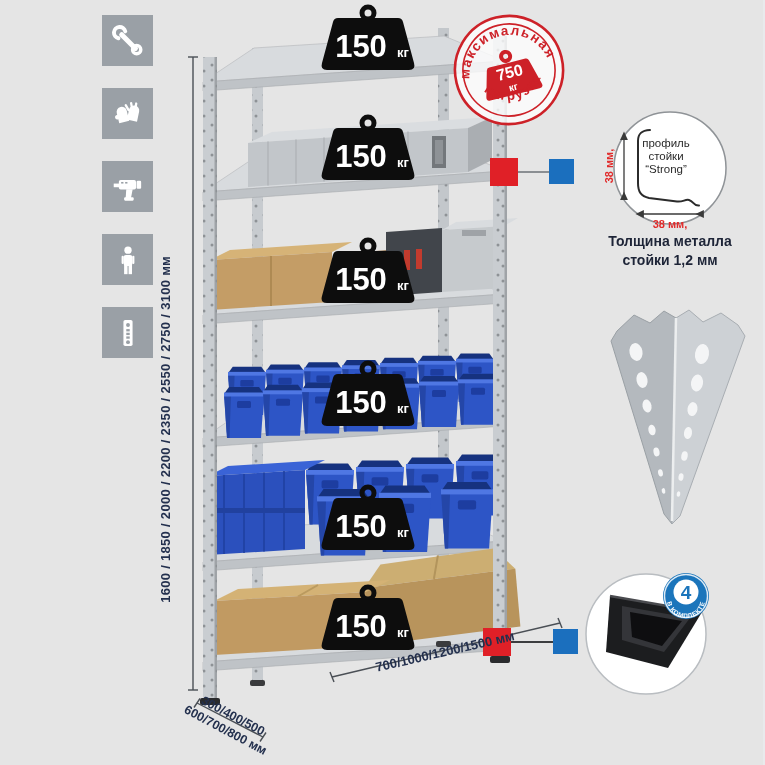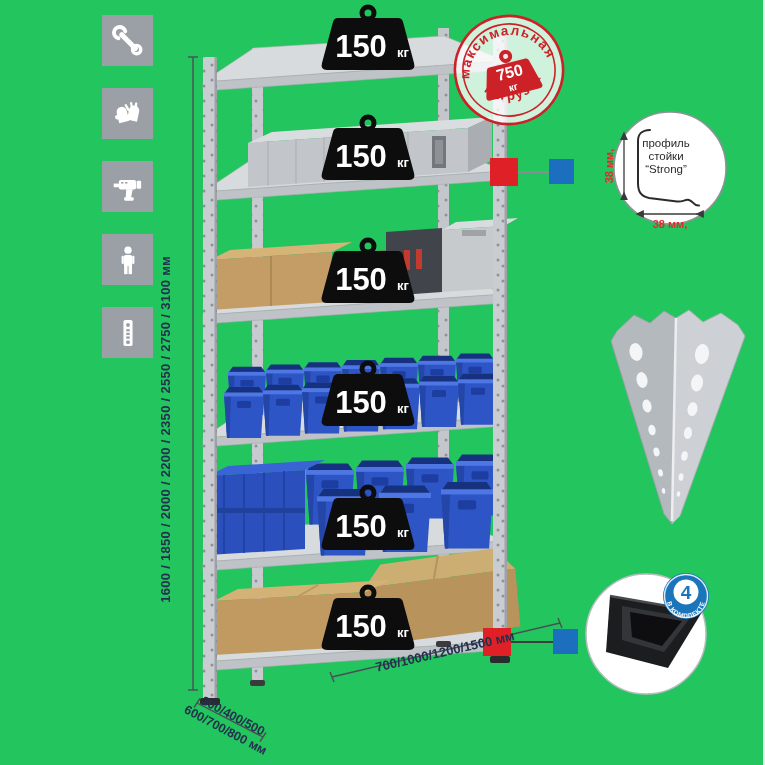--- a/index.html
+++ b/index.html
@@ -1,16 +1,16 @@
 <!DOCTYPE html>
 <html><head>
 <meta charset="utf-8">
 <style>
   html,body{margin:0;padding:0;background:#fff;}
-  .stage{position:relative;width:765px;height:765px;background:#22c55e;overflow:hidden;
+  .stage{position:relative;width:765px;height:765px;background:#e5e5e5;overflow:hidden;
          font-family:"Liberation Sans",sans-serif;border-right:2px solid #e9eaec;box-sizing:border-box;}
   .icon-col{position:absolute;left:102px;top:15px;display:flex;flex-direction:column;gap:22px;}
   .icon-sq{width:51px;height:51px;background:#9aa0a6;display:flex;align-items:center;justify-content:center;}
   .main-svg{position:absolute;left:0;top:0;}
   .dim-height{position:absolute;left:152px;top:57px;height:634px;width:26px;display:flex;
     align-items:center;justify-content:center;}
   .dim-height span{writing-mode:vertical-rl;transform:rotate(180deg) translateY(-55px);
     font-size:13px;font-weight:bold;color:#23304e;white-space:nowrap;letter-spacing:.3px;}
   .dim-width{position:absolute;left:332px;top:644px;width:226px;text-align:center;
     transform:rotate(-13deg);font-size:13px;font-weight:bold;color:#23304e;}
@@ -357,14 +357,15 @@
   </svg>
 
   <div class="dim-height">
     <span>1600 / 1850 / 2000 / 2200 / 2350 / 2550 / 2750 / 3100 мм</span>
   </div>
   <div class="dim-width">700/1000/1200/1500 мм</div>
   <div class="dim-depth">
     <div>300/400/500</div>
     <div>600/700/800 мм</div>
   </div>
+  <div class="caption cap-profile">Толщина металла стойки 1,2 мм</div>
 
 </div>
 
 </body></html>

